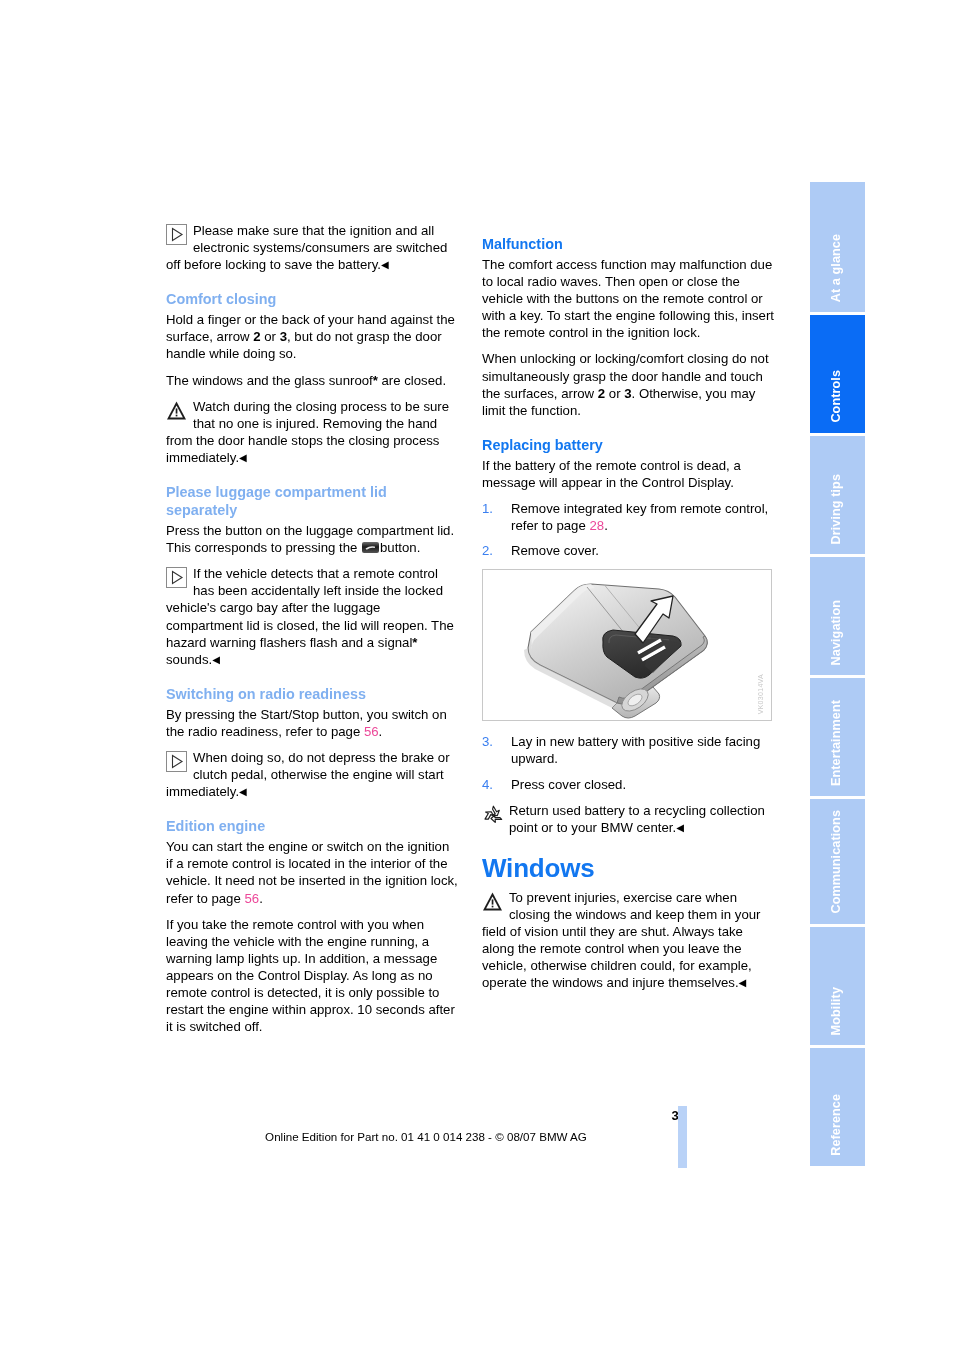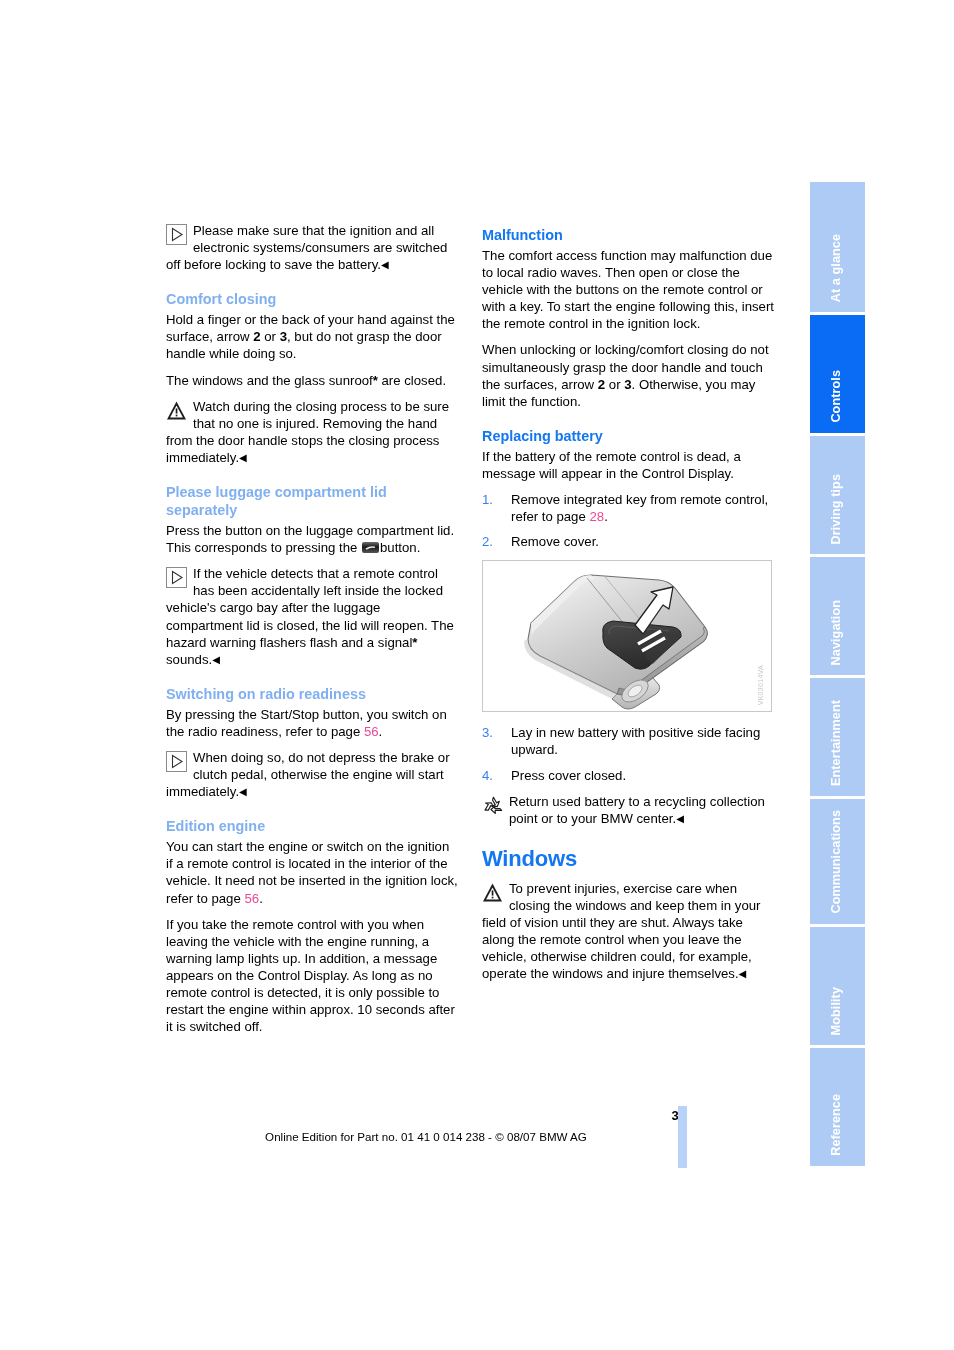--- a/index.html
+++ b/index.html
@@ -33,42 +33,42 @@
   }
   #col-left  { left: 166px; }
   #col-right { left: 482px; }
 
   p { margin: 0 0 9px 0; }
   p:last-child { margin-bottom: 0; }
 
   
   h1.sec {
     color: #1277f0;
-    font-size: 22px;
+    font-size: 26px;
     line-height: 26px;
     font-weight: bold;
     margin: 19px 0 8px 0;
     letter-spacing: -0.2px;
   }
   h2.sub2 {
     color: #1277f0;
     font-size: 14.4px;
     line-height: 18px;
     font-weight: bold;
     margin: 0 0 3px 0;
   }
   h3.sub3 {
     color: #80b0f0;
     font-size: 14.4px;
     line-height: 18px;
     font-weight: bold;
     margin: 17px 0 3px 0;
   }
   h2.sub2.tight { margin-top: 17px; }
-  h2.sub2.first, h3.sub3.first { margin-top: 4px; }
+  h2.sub2.first, h3.sub3.first { margin-top: 13px; }
 
   .pref { color: #ec4899; }
   .bold { font-weight: bold; }
   .star { font-weight: bold; }
 
   
   .endmark {
     font-size: 10px;
     vertical-align: 1px;
     letter-spacing: 0;

